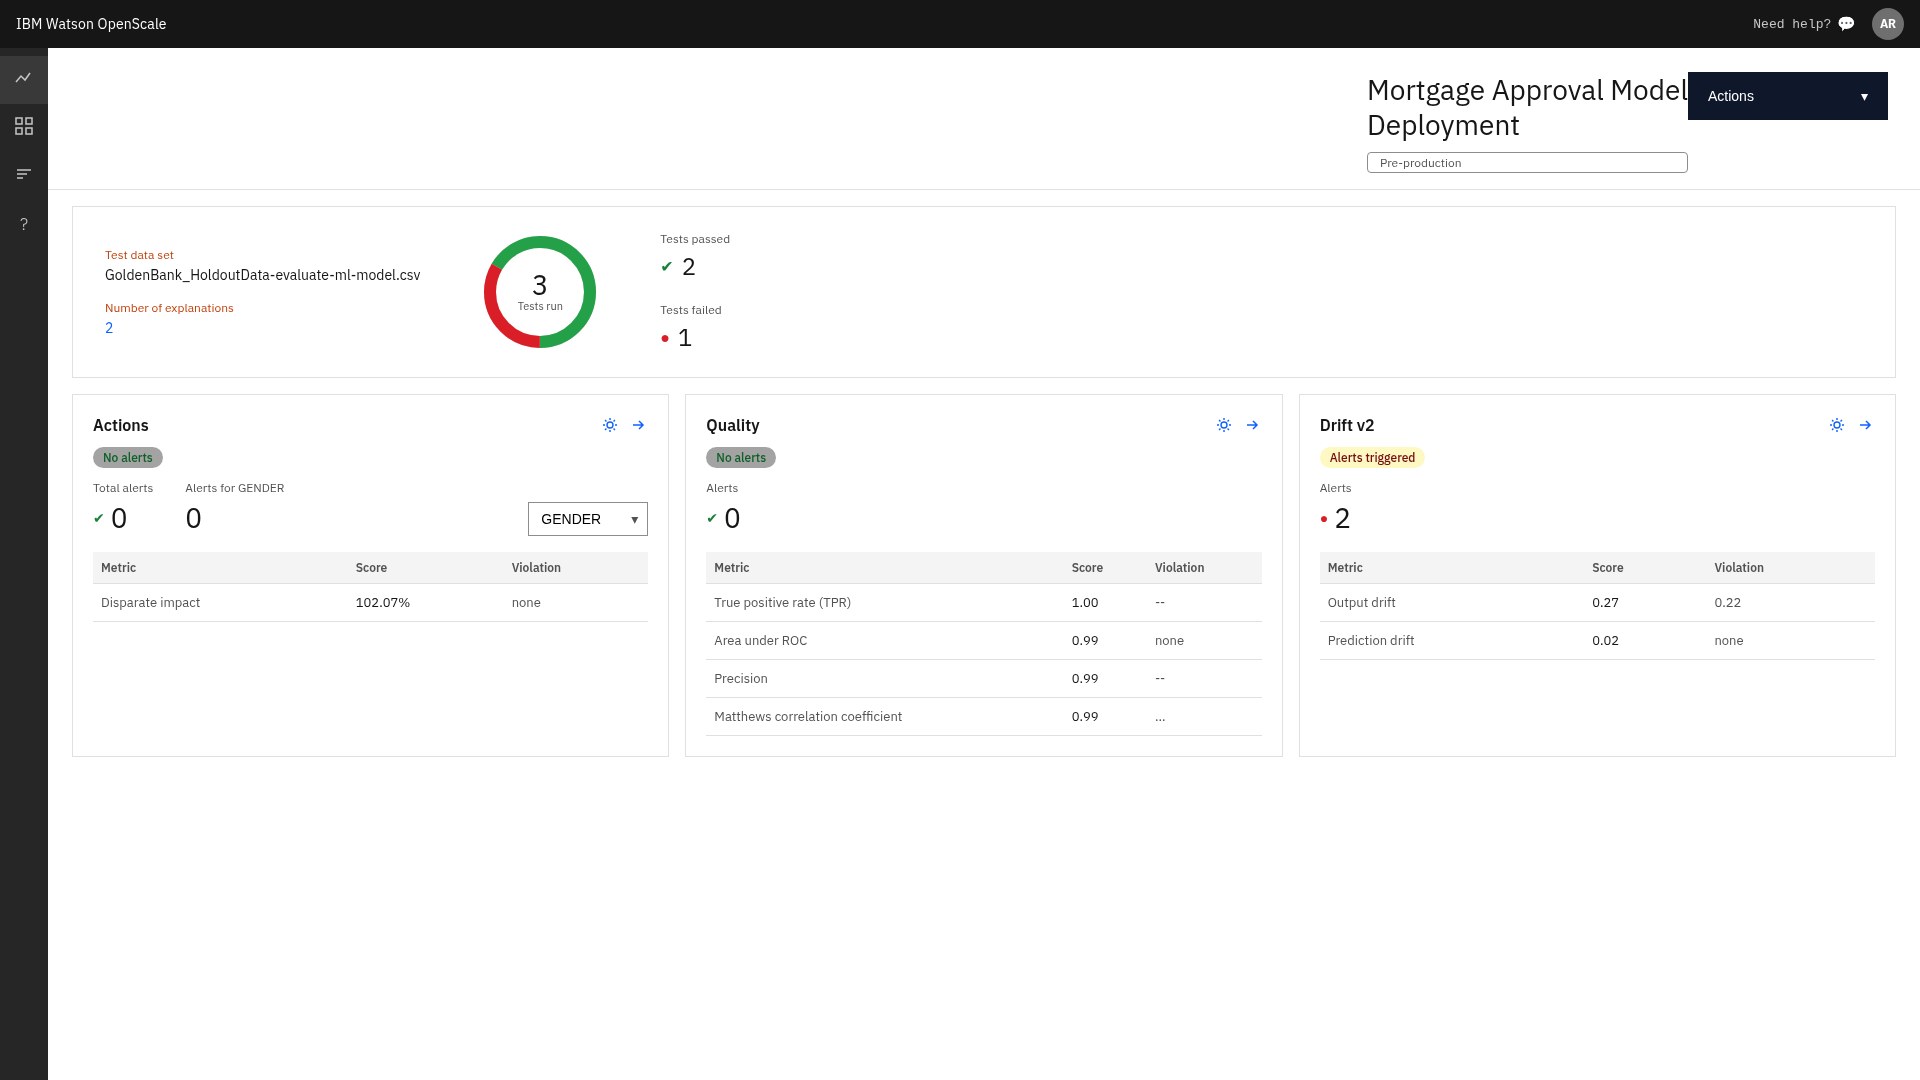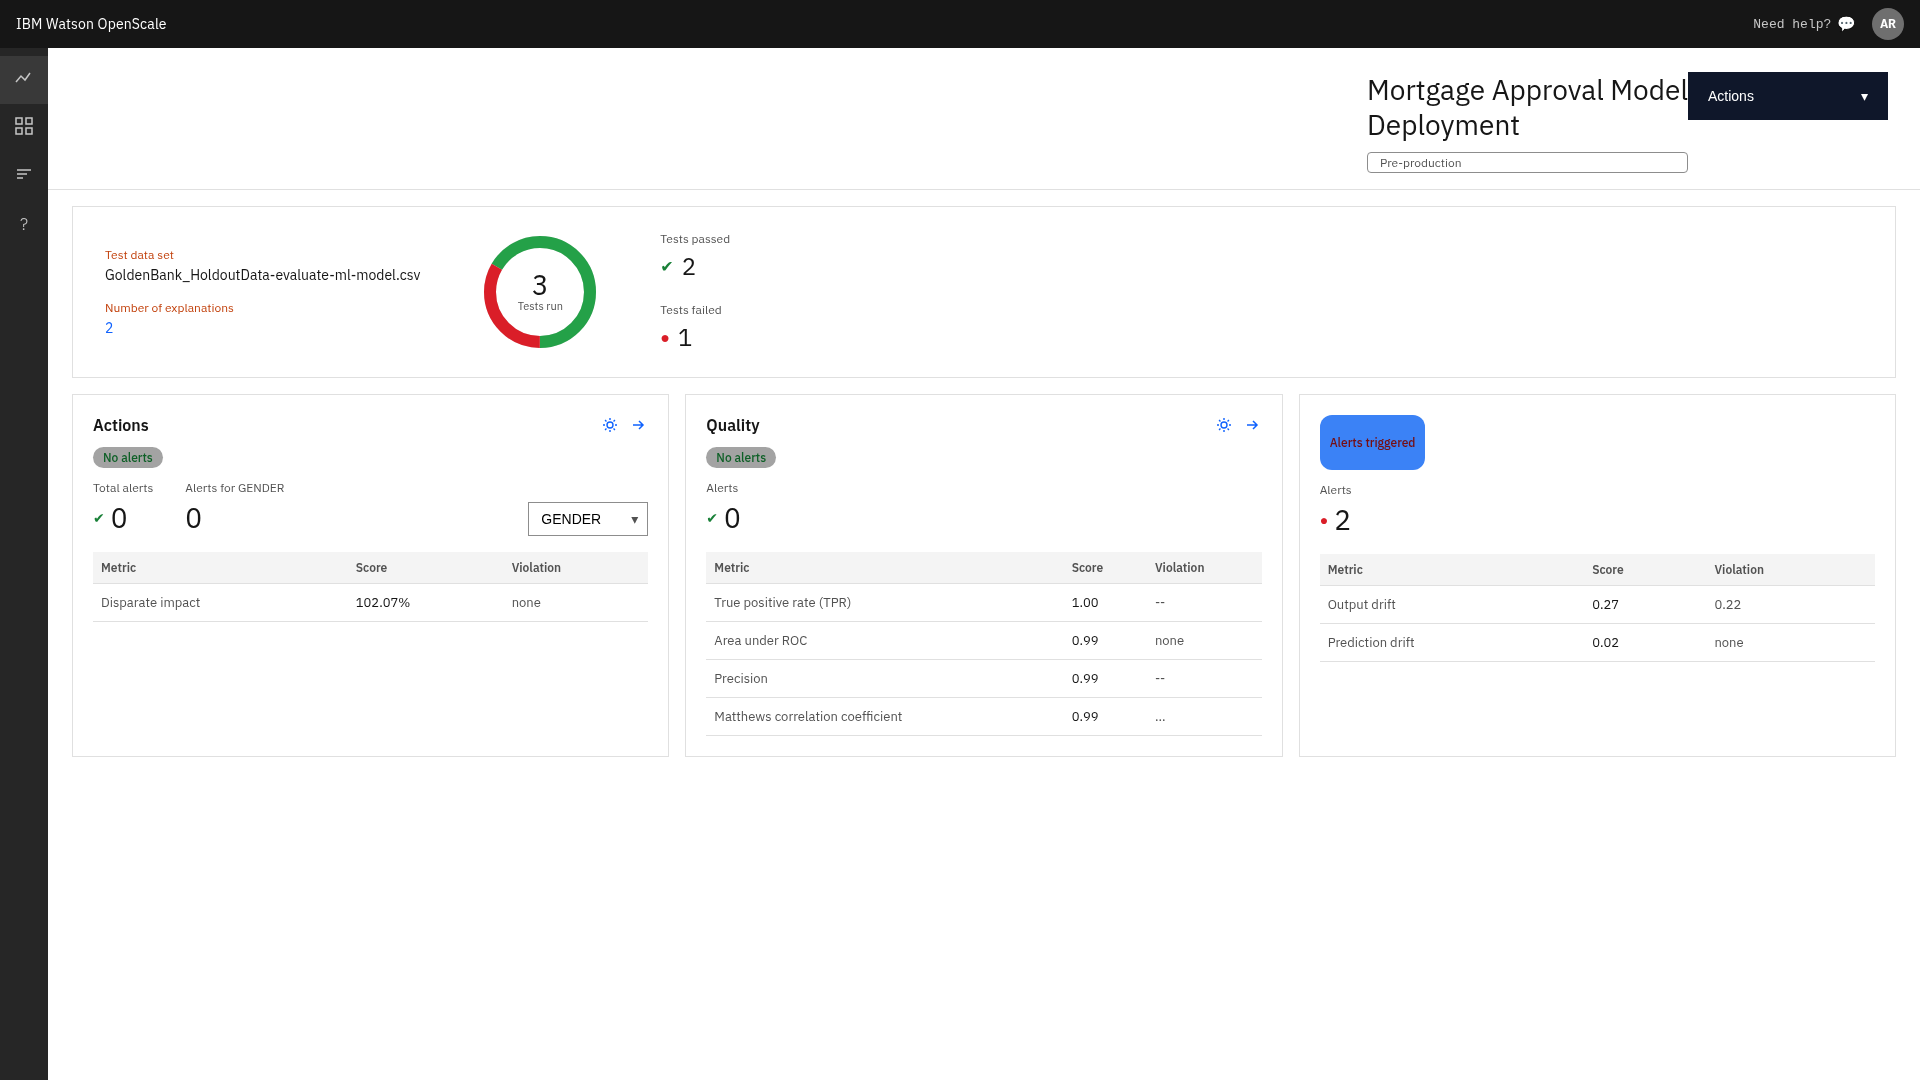--- a/index.html
+++ b/index.html
@@ -166,24 +166,24 @@
       background: #a3a3a3;
       color: #0e6027;
       border-radius: 12px;
       padding: 3px 10px;
       font-size: 12px;
       font-weight: 500;
       display: inline-block;
       margin-bottom: 12px;
     }
     .badge-pink {
-      background: #3b82f6;
+      background: #fef9c3;
       color: #750e13;
       border-radius: 12px;
-      padding: 20px 10px;
+      padding: 3px 10px;
       font-size: 12px;
       font-weight: 500;
       display: inline-block;
       margin-bottom: 12px;
     }
 
     
     .alerts-row {
       display: flex;
       gap: 32px;
@@ -461,20 +461,36 @@
           <tr>
             <td>Matthews correlation coefficient</td>
             <td class="score">0.99</td>
             <td class="violation">...</td>
           </tr>
         </tbody>
       </table>
     </div>
 
     <div class="card">
+      <div class="card-header">
+        <span class="card-title">Drift v2</span>
+        <div class="card-icons">
+          <button class="card-icon-btn">
+            <svg width="16" height="16" viewBox="0 0 16 16" fill="none">
+              <circle cx="8" cy="8" r="3" stroke="#0f62fe" stroke-width="1.4"></circle>
+              <path d="M8 1v2M8 13v2M1 8h2M13 8h2M3.05 3.05l1.41 1.41M11.54 11.54l1.41 1.41M3.05 12.95l1.41-1.41M11.54 4.46l1.41-1.41" stroke="#0f62fe" stroke-width="1.4"></path>
+            </svg>
+          </button>
+          <button class="card-icon-btn">
+            <svg width="16" height="16" viewBox="0 0 16 16" fill="none">
+              <path d="M3 8h10M9 4l4 4-4 4" stroke="#0f62fe" stroke-width="1.5" fill="none"></path>
+            </svg>
+          </button>
+        </div>
+      </div>
       <span class="badge-pink">Alerts triggered</span>
       <div class="alerts-row">
         <div class="alert-col">
           <span class="alert-col-label">Alerts</span>
           <span class="alert-number">
             <span style="color:#da1e28; font-size:14px;">●</span>
             <span>2</span>
           </span>
         </div>
       </div>

